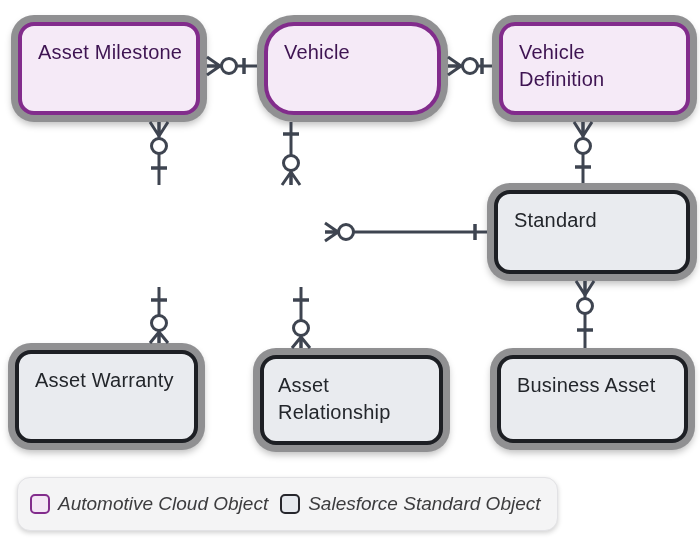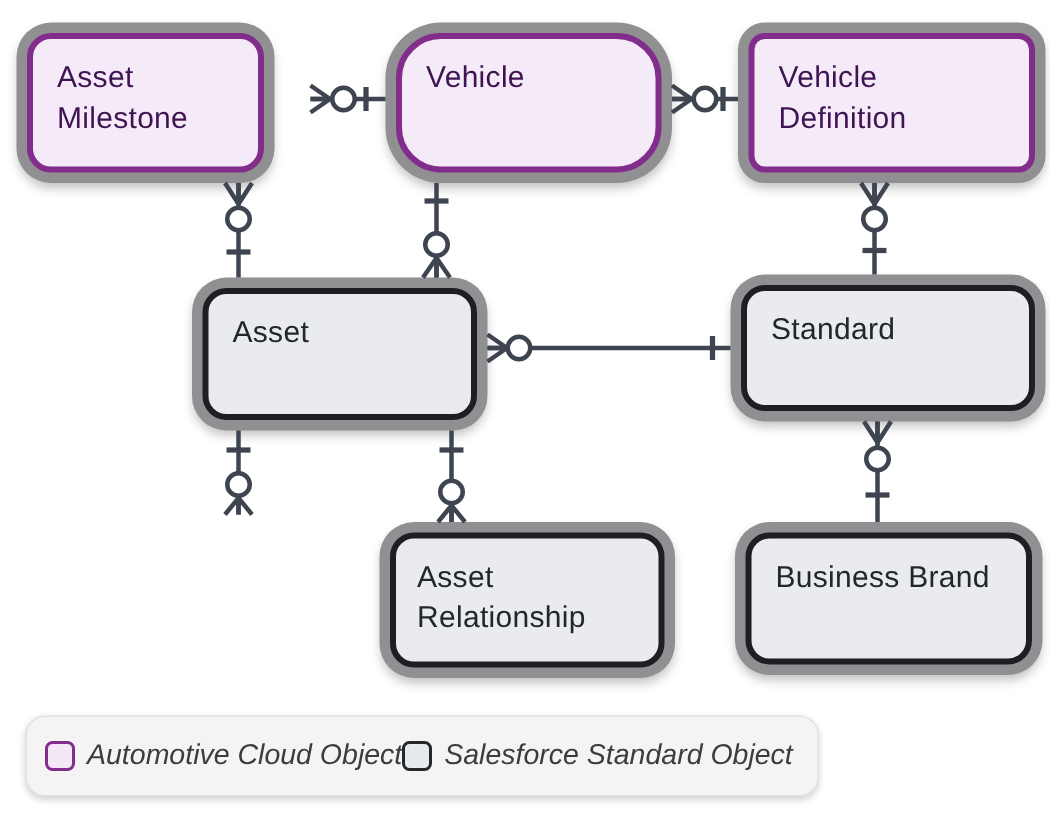--- a/index.html
+++ b/index.html
@@ -49,21 +49,21 @@
   .connector-layer{
     position:absolute;left:0;top:0;width:700px;height:548px;
     z-index:2;pointer-events:none;
   }
   .conn{stroke:var(--connector);stroke-width:3;fill:none;}
   .conn-tick{stroke:var(--connector);stroke-width:3.5;fill:none;}
   .conn-circle{stroke:var(--connector);stroke-width:3;fill:#ffffff;}
 
   .legend{
     position:absolute;left:17px;top:477px;height:52px;
-    display:inline-flex;align-items:center;gap:0;
+    display:inline-flex;align-items:center;gap:12px;
     padding:0 16px 0 12px;
     background:var(--legend-bg);
     border:1px solid #e2e2e5;
     border-radius:13px;
     box-shadow:0 2px 5px rgba(0,0,0,0.18);
     z-index:3;
   }
   .legend-item{display:flex;align-items:center;gap:8px;}
   .legend-swatch{
     display:inline-block;width:16px;height:16px;
@@ -80,47 +80,47 @@
   .legend-label{
     font-size:19px;font-style:italic;font-weight:500;
     color:var(--legend-text);white-space:nowrap;
   }
 </style>
 </head>
 <body>
 
 <div class="canvas">
 
-  <div class="entity entity--automotive" style="left:18px;top:22px;width:158px;height:93px;">
+  <div class="entity entity--automotive" style="left:18px;top:22px;width:182px;height:93px;">
     <span class="entity-label">Asset Milestone</span>
   </div>
 
   <div class="entity entity--automotive" style="left:264px;top:22px;width:177px;height:93px;border-radius:30px;">
     <span class="entity-label">Vehicle</span>
   </div>
 
-  <div class="entity entity--automotive" style="left:499px;top:22px;width:191px;height:93px;border-radius:11px;">
+  <div class="entity entity--automotive" style="left:499px;top:22px;width:191px;height:93px;">
     <span class="entity-label entity-label--narrow">Vehicle Definition</span>
   </div>
 
-  <div class="entity entity--standard" style="left:135px;top:192px;width:183px;height:88px;">
-    <span class="entity-label">Asset</span>
-  </div>
 
   <div class="entity entity--standard" style="left:494px;top:190px;width:196px;height:84px;">
     <span class="entity-label">Standard</span>
   </div>
 
+  <div class="entity entity--standard" style="left:15px;top:350px;width:183px;height:93px;">
+    <span class="entity-label">Asset Warranty</span>
+  </div>
 
   <div class="entity entity--standard" style="left:260px;top:355px;width:183px;height:90px;padding-left:14px;">
     <span class="entity-label entity-label--narrow">Asset Relationship</span>
   </div>
 
   <div class="entity entity--standard" style="left:497px;top:355px;width:191px;height:88px;">
-    <span class="entity-label">Business Brand</span>
+    <span class="entity-label">Business Asset</span>
   </div>
 
   <svg class="connector-layer" width="700" height="548" viewBox="0 0 700 548" aria-hidden="true">
 
     <g>
       <line class="conn" x1="207" y1="66" x2="257" y2="66"></line>
       <path class="conn" d="M220,66 L207,57 M220,66 L207,66 M220,66 L207,75"></path>
       <circle class="conn-circle" cx="229" cy="66" r="7.5"></circle>
       <line class="conn-tick" x1="244" y1="58" x2="244" y2="74"></line>
     </g>

